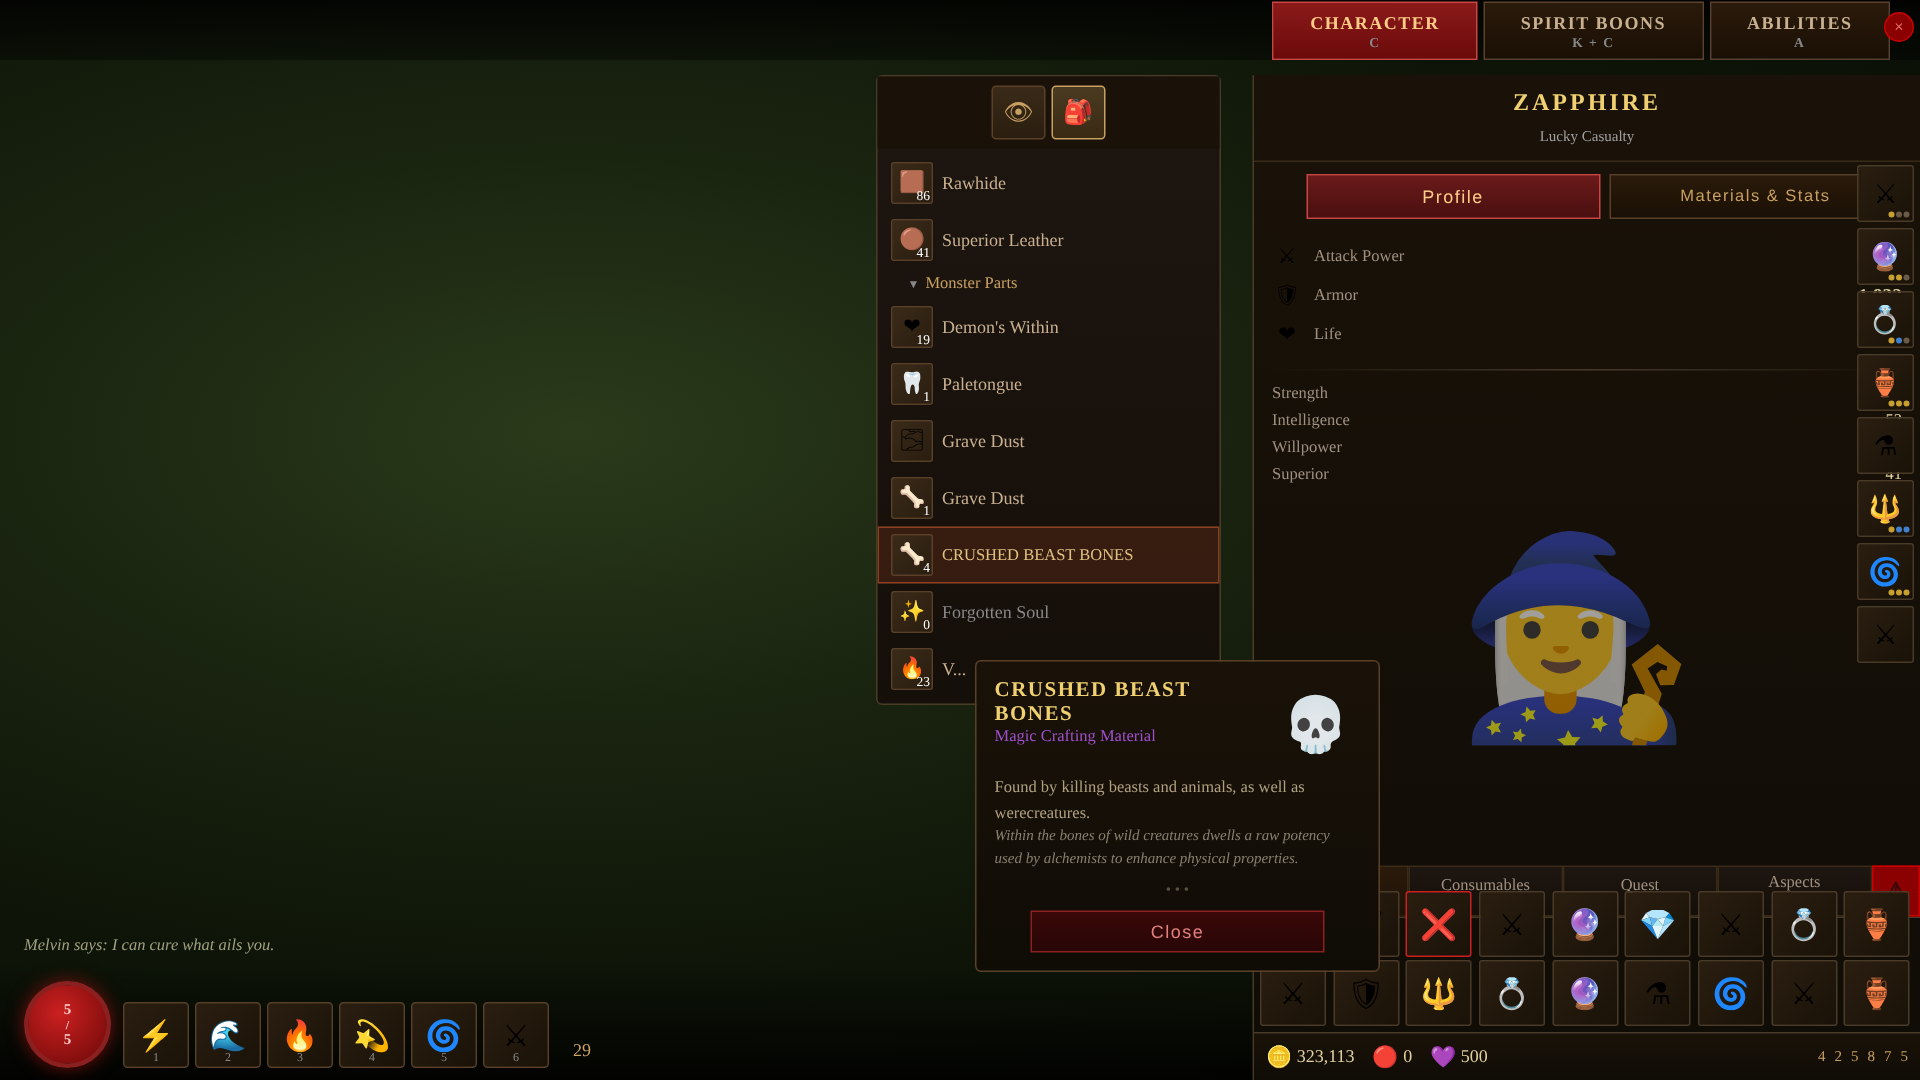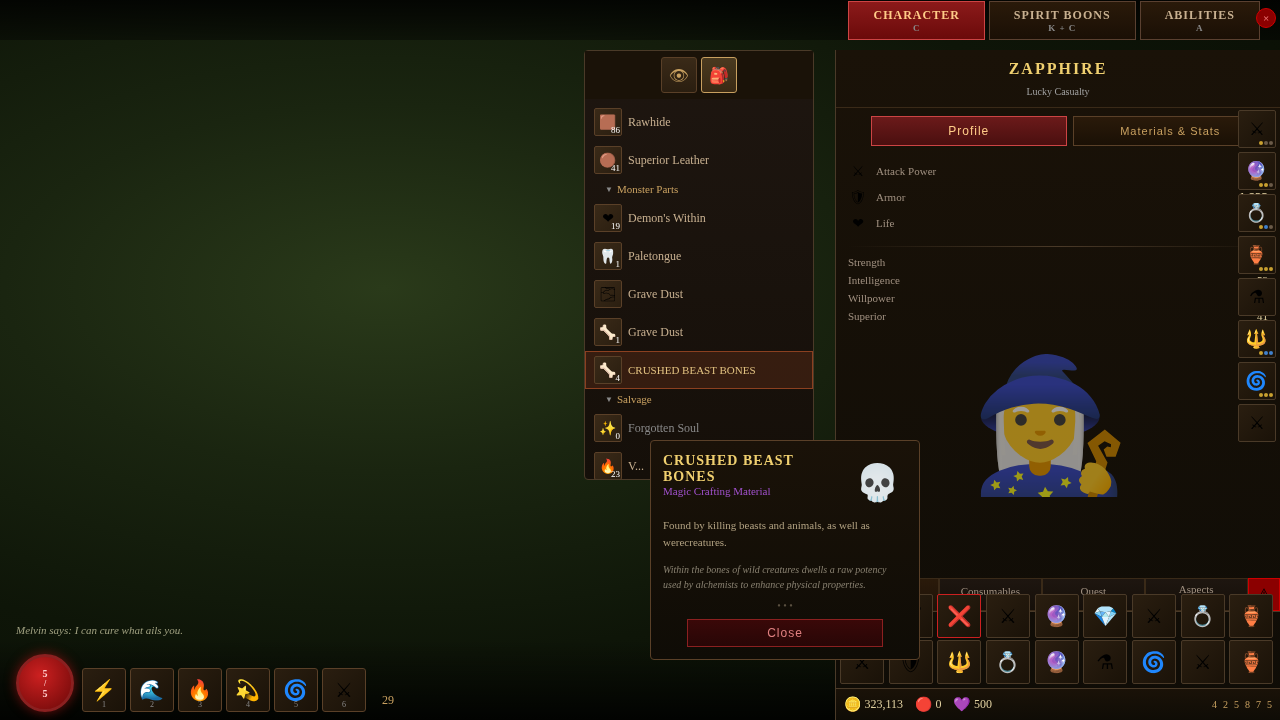--- a/index.html
+++ b/index.html
@@ -326,21 +326,21 @@
     .tooltip-type {
       color: #a050cc;
       font-size: 11px;
       margin-bottom: 8px;
     }
 
     .tooltip-desc {
       color: #b0a080;
       font-size: 11px;
       line-height: 1.5;
-      margin-bottom: 12px;
+      margin-bottom: 0;
     }
 
     .tooltip-lore {
       color: #888070;
       font-size: 10px;
       font-style: italic;
       line-height: 1.5;
       margin-bottom: 8px;
     }
 
@@ -487,21 +487,20 @@
       <span class="mat-name">Grave Dust</span>
     </div>
     <div class="material-item selected">
       <div class="mat-icon">
         🦴
         <span class="mat-count">4</span>
       </div>
       <span class="mat-name" style="text-transform:none; font-size:11px; color:#e0c080;">CRUSHED BEAST BONES</span>
     </div>
 
-    <div class="section-header">Salvage</div>
 
     <div class="material-item">
       <div class="mat-icon">
         ✨
         <span class="mat-count">0</span>
       </div>
       <span class="mat-name gray">Forgotten Soul</span>
     </div>
     <div class="material-item">
       <div class="mat-icon">

